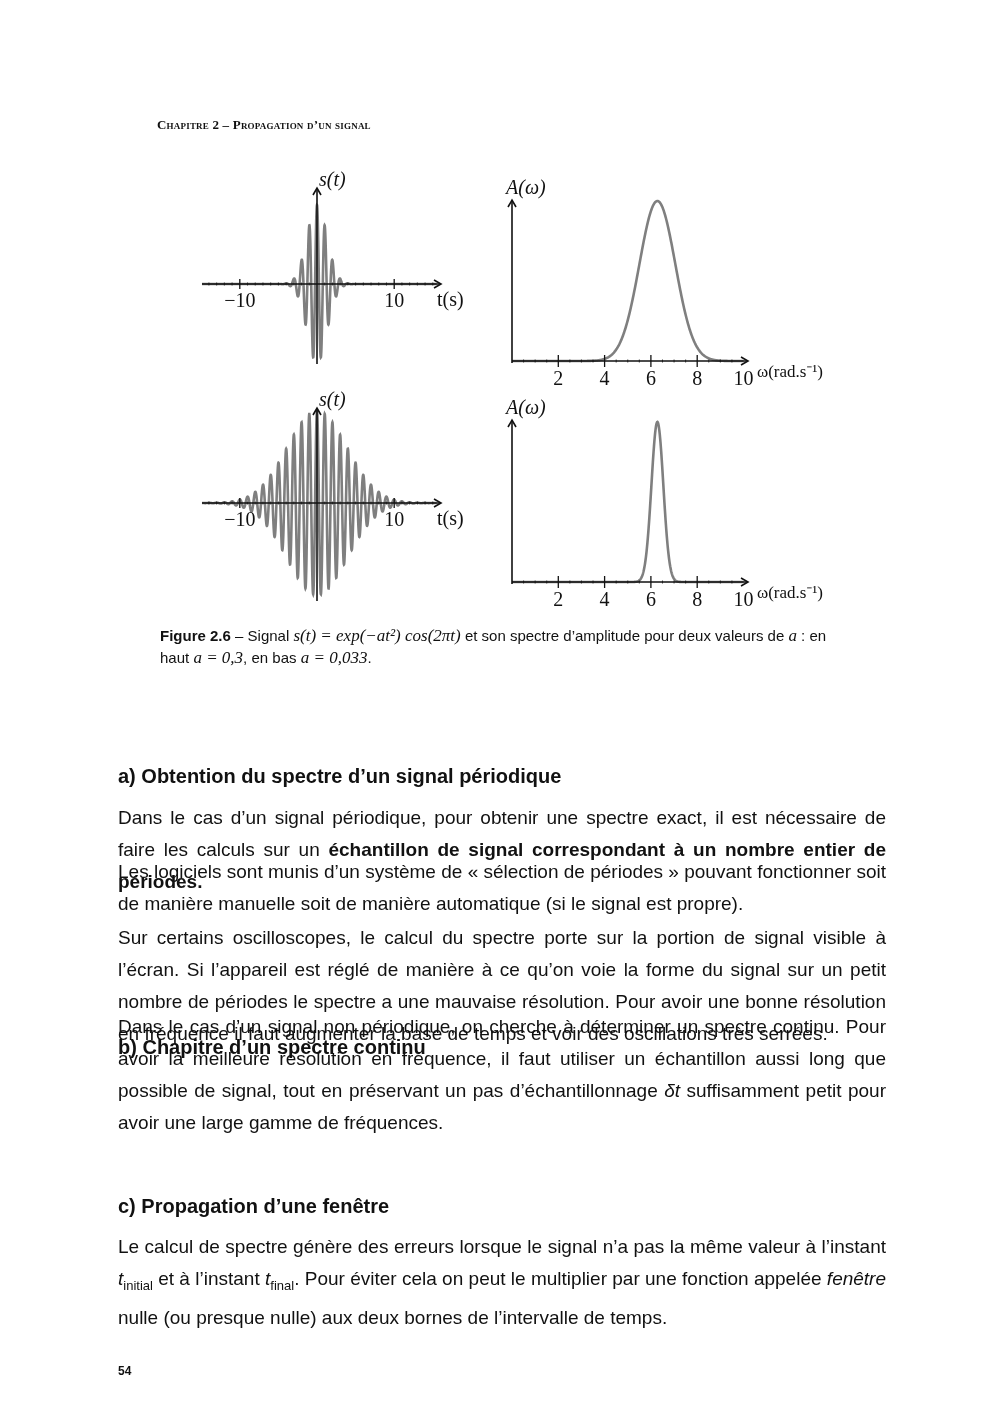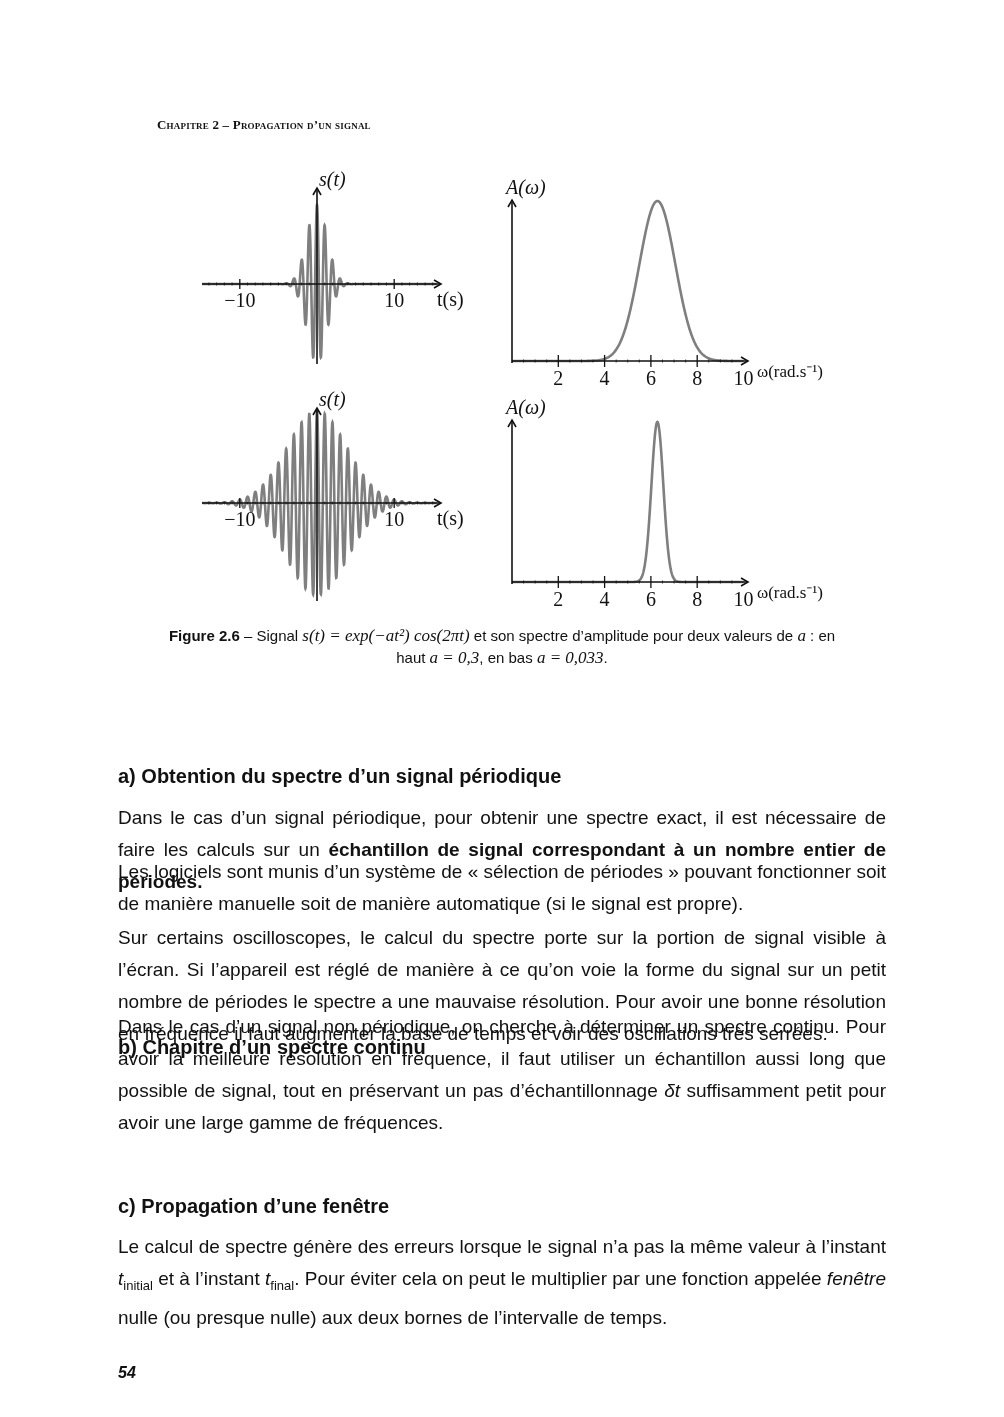--- a/index.html
+++ b/index.html
@@ -1,31 +1,31 @@
 <!DOCTYPE html>
 <html><head>
   <meta charset="utf-8">
   <style>
     html, body { margin: 0; padding: 0; background: #ffffff; }
     body { width: 1004px; height: 1417px; position: relative; overflow: hidden;
            font-family: "Liberation Serif", serif; color: #111; }
     .running-head { position: absolute; left: 118px; top: 117px; font-family: "Liberation Serif", serif;
                     font-weight: bold; font-size: 13px; letter-spacing: 0.2px; font-variant: small-caps; margin-left: 39px; }
     svg.fig { position: absolute; left: 0; top: 0; }
-    .caption { position: absolute; left: 160px; width: 684px; top: 625px; text-align: center;
+    .caption { position: absolute; left: 160px; width: 684px; top: 625px; text-align: left;
                font-family: "Liberation Sans", sans-serif; font-size: 15px; line-height: 22px; }
     .caption .fig-label { font-weight: bold; }
     .caption i { font-family: "Liberation Serif", serif; font-size: 17px; }
     .section-title { position: absolute; left: 118px; font-family: "Liberation Sans", sans-serif;
                      font-weight: bold; font-size: 20px; }
     .para { position: absolute; left: 118px; width: 768px; font-family: Liberation Sans, sans-serif;
             font-size: 19px; line-height: 32px; text-align: justify; }
     .para b { font-weight: bold; }
     .page-number { position: absolute; left: 118px; top: 1364px; font-family: "Liberation Sans", sans-serif;
-                   font-weight: bold; font-size: 16px; font-style: italic; }
+                   font-weight: bold; font-size: 12px; }
     svg text { font-family: "Liberation Serif", serif; }
   </style>
 </head>
 <body>
 
 <div class="running-head">Chapitre 2 – Propagation d’un signal</div>
 
 <svg class="fig" width="1004" height="620">
   <defs>
     <marker id="arrow" markerWidth="10" markerHeight="10" refX="8" refY="5" orient="auto" markerUnits="userSpaceOnUse">

